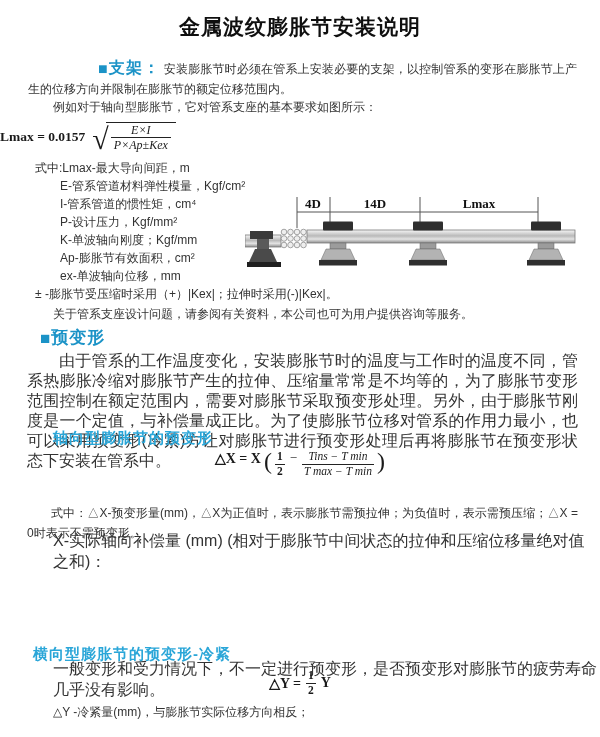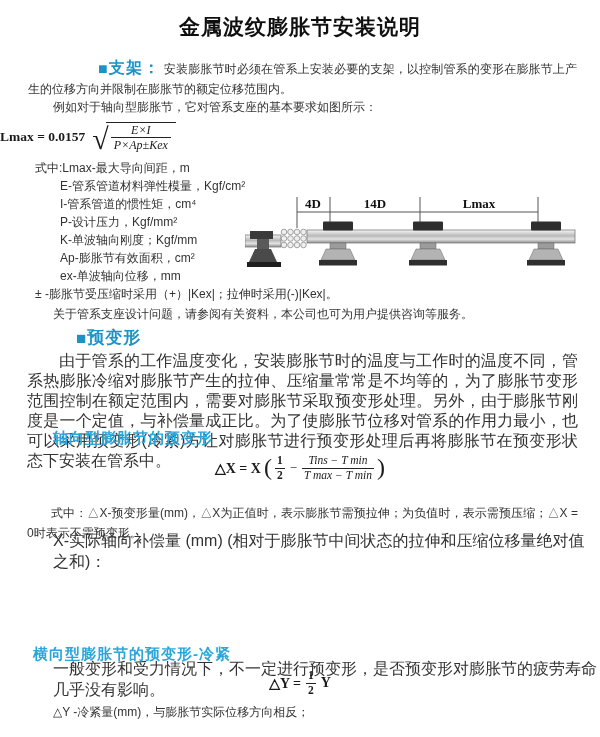--- a/index.html
+++ b/index.html
@@ -24,28 +24,28 @@
             font-style:italic;font-size:12px;line-height:1.2;padding:0 5px;}
   .rad-frac .den{border-top:1px solid #222;padding:0 3px;}
   .defs{top:159px;left:35px;font-size:12px;line-height:18px;}
   .defs .d-indent{margin-left:25px;}
   .sign-note{top:286px;left:35px;font-size:12px;}
   .service-note{top:306px;left:53px;font-size:12px;}
   
   .diagram{left:245px;top:192px;width:352px;height:95px;}
   .dim-label{font-family:"Liberation Serif",serif;font-weight:bold;font-size:13px;fill:#111;}
   
-  .h-block{font-weight:bold;color:#1b93c7;margin-left:36px;}
+  .h-block{font-weight:bold;color:#1b93c7;}
   .h-predeform{top:326px;left:40px;font-size:17px;letter-spacing:1px;}
   .p-predeform{top:351px;left:27px;width:551px;font-size:16px;line-height:20px;
                text-align:justify;text-indent:2em;}
   .h-sub{font-size:15px;font-weight:bold;color:#2aa6d8;letter-spacing:1px;}
   .h-axial{top:429px;left:53px;}
   .formula2{top:450px;left:0;width:600px;height:36px;display:flex;justify-content:center;
-            align-items:center;gap:3px;font-size:13px;}
+            align-items:flex-start;gap:3px;font-size:13px;}
   .f2-lhs{font-weight:bold;font-size:14px;}
   .paren{font-size:24px;font-weight:400;line-height:1;transform:translateY(-1px);}
   .frac{display:inline-flex;flex-direction:column;align-items:center;font-size:11.5px;
         line-height:1.2;font-style:italic;}
   .frac .den{border-top:1px solid #222;padding:0 2px;}
   .frac.bold-frac{font-style:normal;font-weight:bold;}
   .f-op{font-size:13px;padding:0 2px;}
   .p-explain{top:491px;left:27px;width:551px;font-size:12px;line-height:20px;
              text-align:justify;text-indent:2em;margin-top:12px;}
   .x-def{top:531px;left:53px;font-size:16px;}

